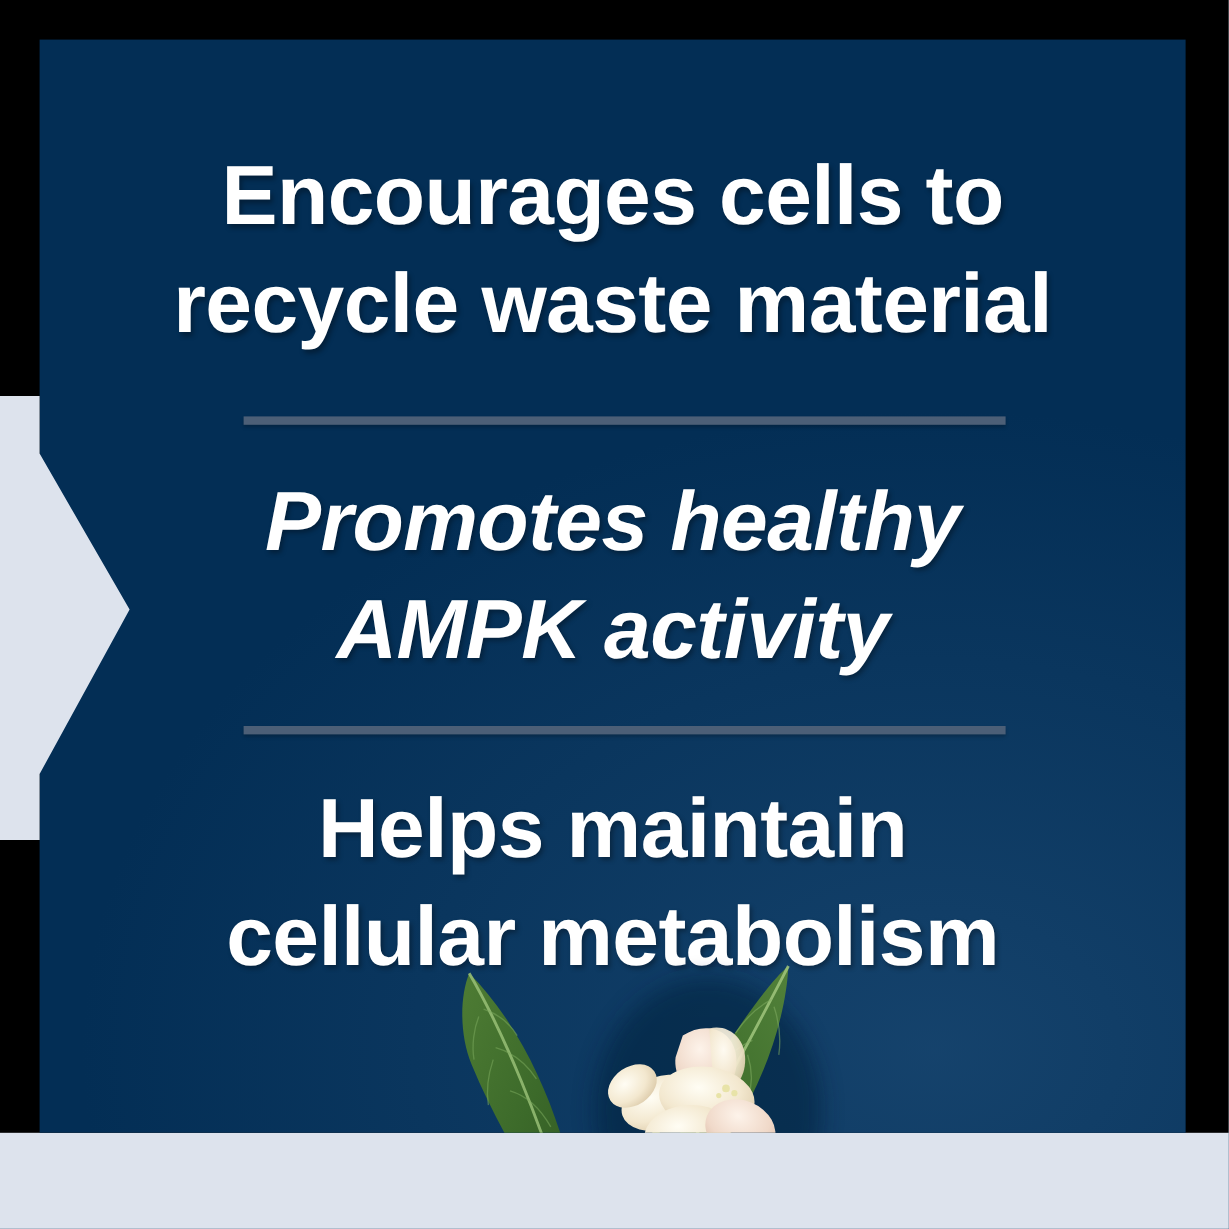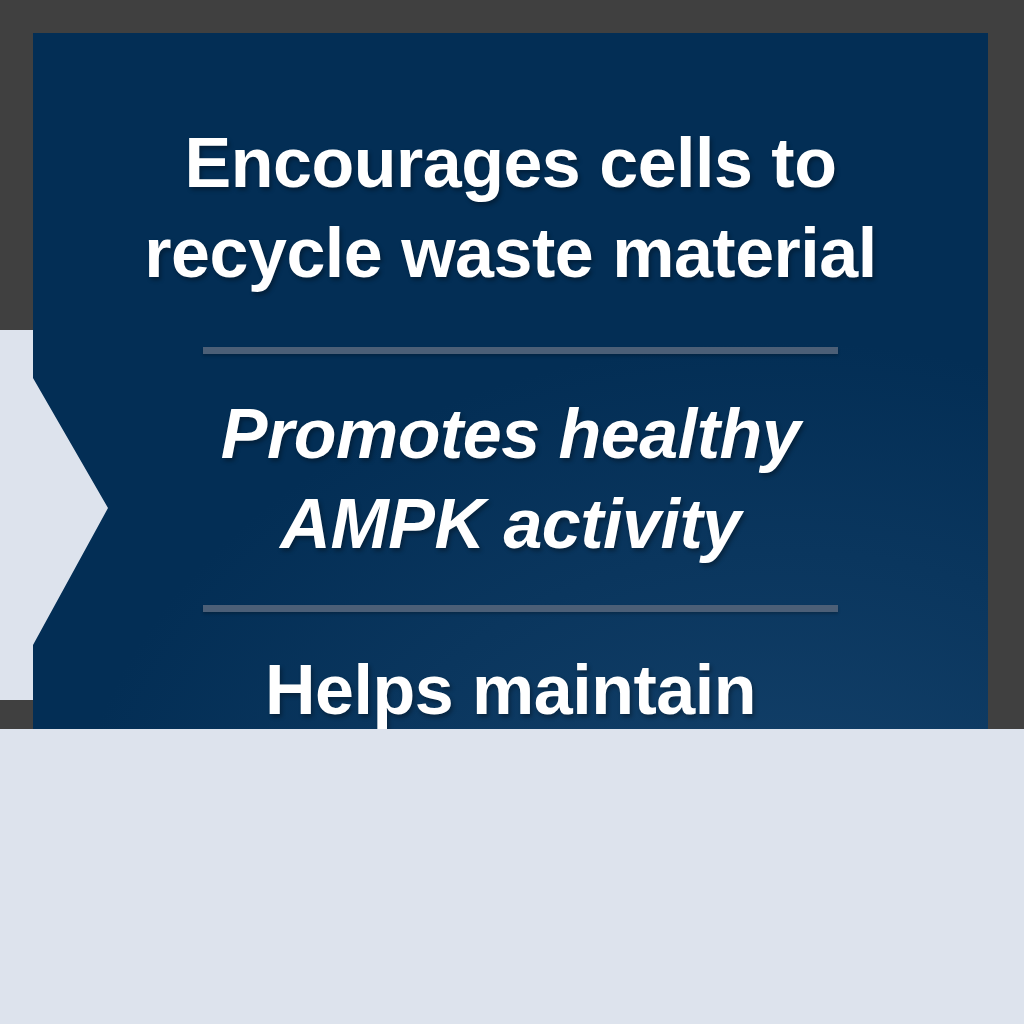--- a/index.html
+++ b/index.html
@@ -10,22 +10,22 @@
     width: 1024px;
     height: 1024px;
     overflow: hidden;
     font-family: "Liberation Sans", sans-serif;
     background: #dde3ed;
   }
 
   #stage {
     position: relative;
     width: 1024px;
-    height: 729px;
-    background: #404040;
+    height: 944px;
+    background: #000000;
     overflow: hidden;
   }
 
   
   .panel {
     position: absolute;
     left: 33px;
     top: 33px;
     width: 955px;
     height: 957px;
@@ -123,21 +123,21 @@
 recycle waste material</div>
 
     <div class="divider divider-1"></div>
 
     <div class="benefit benefit-2">Promotes healthy
 AMPK activity</div>
 
     <div class="divider divider-2"></div>
 
     <div class="benefit benefit-3">Helps maintain
-activity metabolism</div>
+cellular metabolism</div>
   </div>
 
   <div class="botanical">
     <svg width="400" height="229" viewBox="0 0 400 229" xmlns="http://www.w3.org/2000/svg">
       <defs>
         <linearGradient id="leafA" x1="0" y1="0" x2="1" y2="1">
           <stop offset="0%" stop-color="#4e7c34"></stop>
           <stop offset="55%" stop-color="#3c6a2a"></stop>
           <stop offset="100%" stop-color="#2f5622"></stop>
         </linearGradient>

